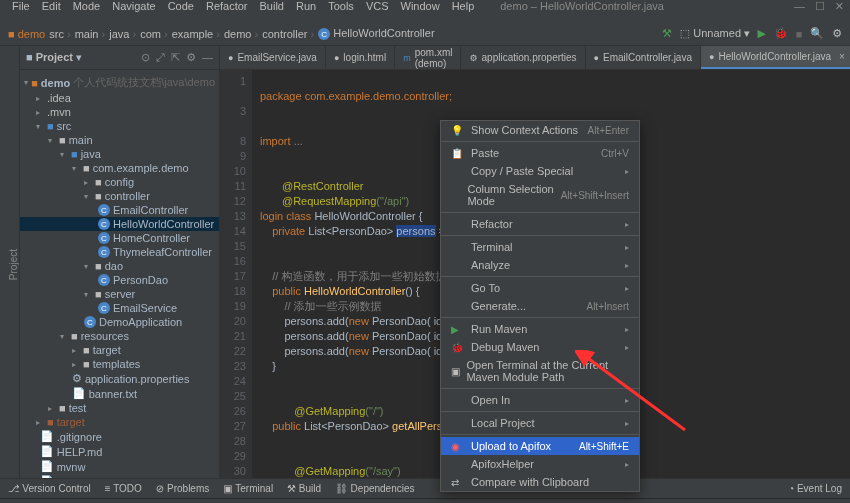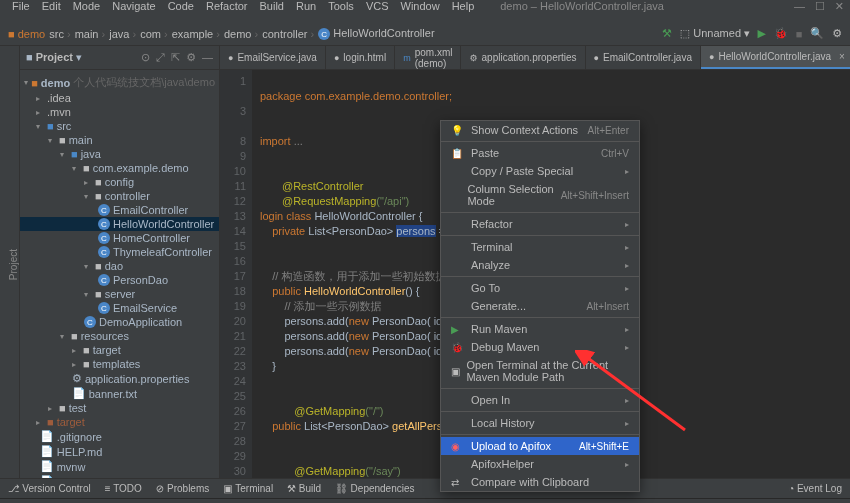--- a/index.html
+++ b/index.html
@@ -391,21 +391,21 @@
     </div>
   <div class="sep"></div>
   <div class="item">
       <span class="icn"></span>
       <span>Open In</span>
       <span class="arrow-r">▸</span>
     </div>
   <div class="sep"></div>
   <div class="item">
       <span class="icn"></span>
-      <span>Local History</span>
+      <span>Local Project</span>
       <span class="arrow-r">▸</span>
     </div>
   <div class="sep"></div>
   <div class="item highlighted">
       <span class="icn" style="color:#ff5f5f">◉</span>
       <span>Upload to Apifox</span>
       <span class="shortcut">Alt+Shift+E</span>
     </div>
   <div class="item">
       <span class="icn"></span>

